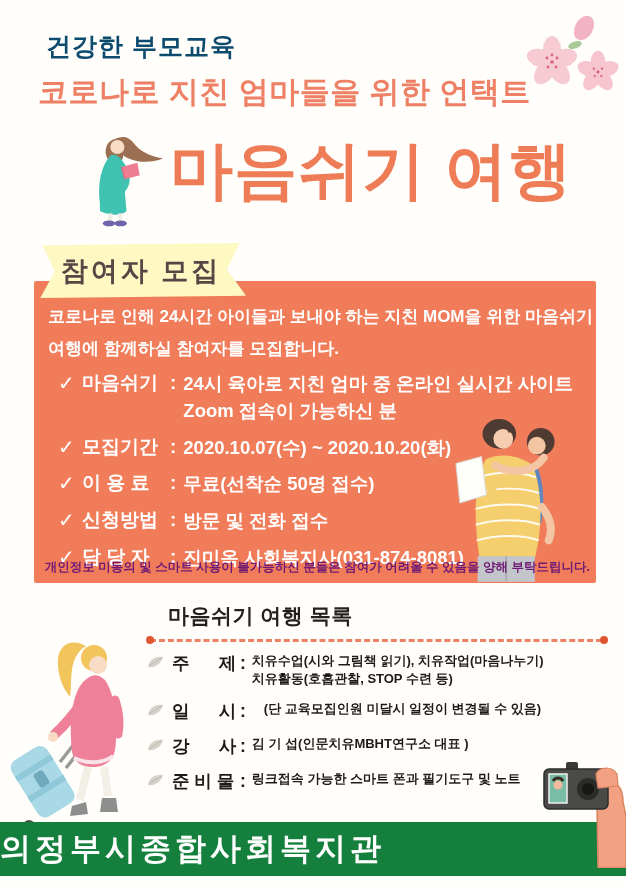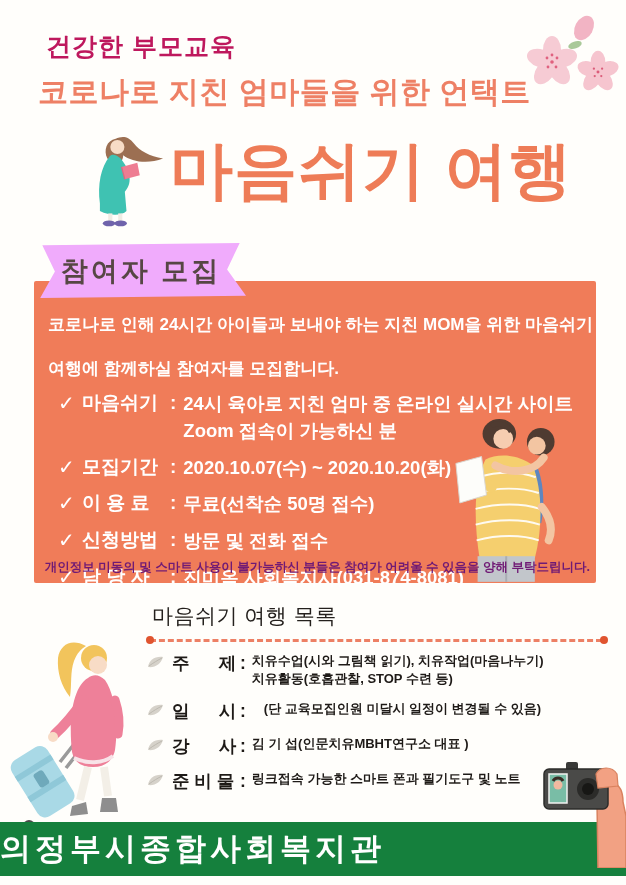--- a/index.html
+++ b/index.html
@@ -10,57 +10,57 @@
     background:#fffefb;
     overflow:hidden;
     font-family:"Liberation Sans","DejaVu Sans",sans-serif;
   }
   .abs{position:absolute;}
 
   
   .kicker{
     left:46px;top:30px;
     font-size:25px;font-weight:700;letter-spacing:1px;
-    color:#be185d;
+    color:#0c4a6e;
   }
   .subtitle{
     left:38px;top:72px;
     font-size:30px;font-weight:700;letter-spacing:0.5px;
     color:#ee8065;
   }
   .main-title{
     left:170px;top:128px;
     font-size:63px;font-weight:900;letter-spacing:1px;
     color:#ee7c57;
   }
 
   
   .orange-box{
     left:34px;top:281px;width:562px;height:302px;
     background:#f07c59;
     border-radius:2px;
   }
   .ribbon{
     left:36px;top:243px;width:210px;height:55px;
-    background:#f0abfc;
+    background:#fef9c3;
     clip-path:polygon(3% 4%, 97% 0%, 91% 48%, 100% 96%, 2% 100%, 9% 52%);
     display:flex;align-items:center;justify-content:center;
     z-index:3;
   }
   .ribbon span{
     font-size:27px;font-weight:800;letter-spacing:3px;
     color:#564644;
   }
   .intro{
     margin:0 0 0 14px;
     color:#fff;font-size:17px;font-weight:700;
     white-space:pre;line-height:1.0;
   }
-  .intro.first{padding-top:35px;}
-  .intro.second{margin-top:27px;}
+  .intro.first{padding-top:27px;}
+  .intro.second{margin-top:15px;}
   .r-list{margin-top:14px;}
   .r-row{
     display:flex;align-items:flex-start;
     margin:0 0 10px 24px;
     color:#fff;font-weight:700;
   }
   .r-check{
     font-size:20px;font-weight:900;color:#ffffff;
     width:24px;line-height:1.2;
   }
@@ -73,22 +73,22 @@
   .r-vals div{white-space:pre;}
   .disclaimer{
     left:10px;right:6px;bottom:7px;
     color:#701a75;font-size:12.5px;font-weight:700;
     white-space:pre;z-index:2;text-align:right;
   }
   .momchild{right:0;bottom:0;z-index:1;}
 
   
   .prog-heading{
-    left:152px;top:602px;
-    font-size:21px;font-weight:400;color:#24201d;letter-spacing:0.5px;text-align:center;
+    left:168px;top:602px;
+    font-size:21px;font-weight:700;color:#24201d;letter-spacing:0.5px;text-align:center;
   }
   .dash-line{
     left:150px;top:639px;width:452px;height:0;
     border-top:3.5px dashed #ed8065;
   }
   .dash-dot{
     width:8px;height:8px;border-radius:50%;
     background:#e0542f;top:636px;z-index:1;
   }
   .dash-dot.left{left:146px;}

